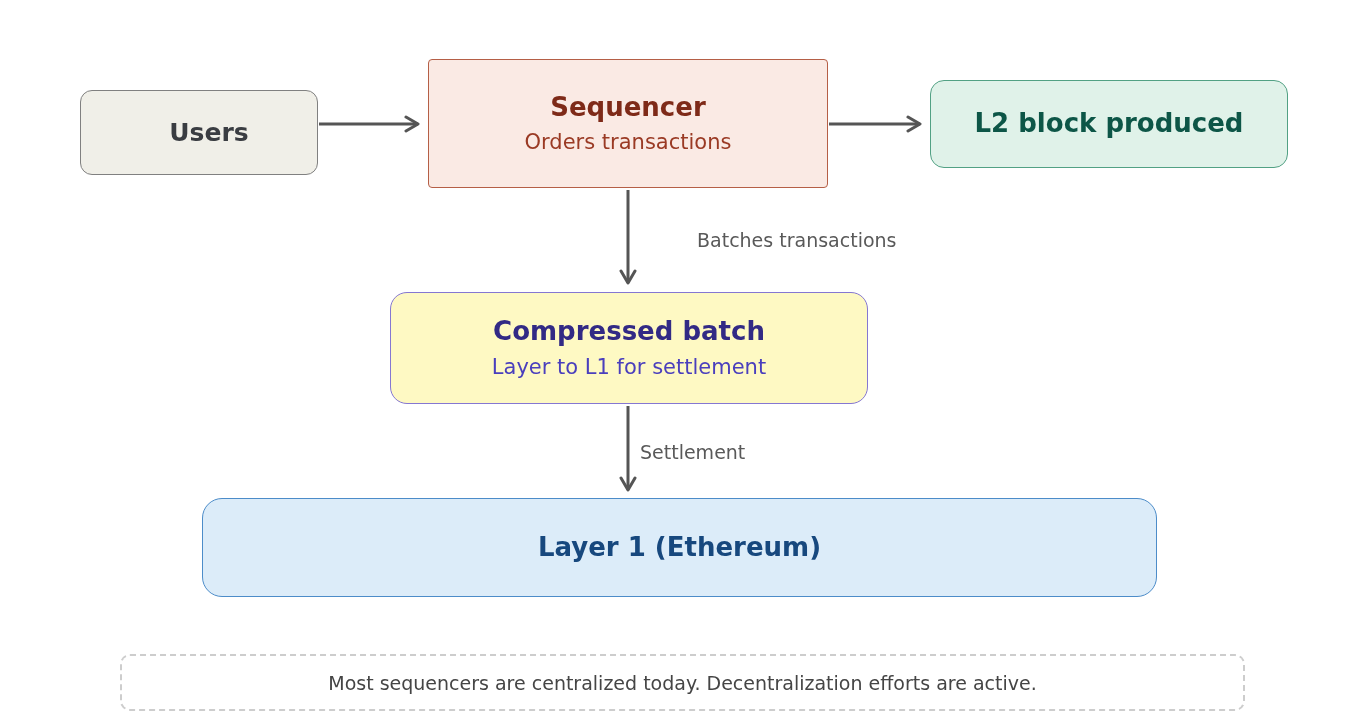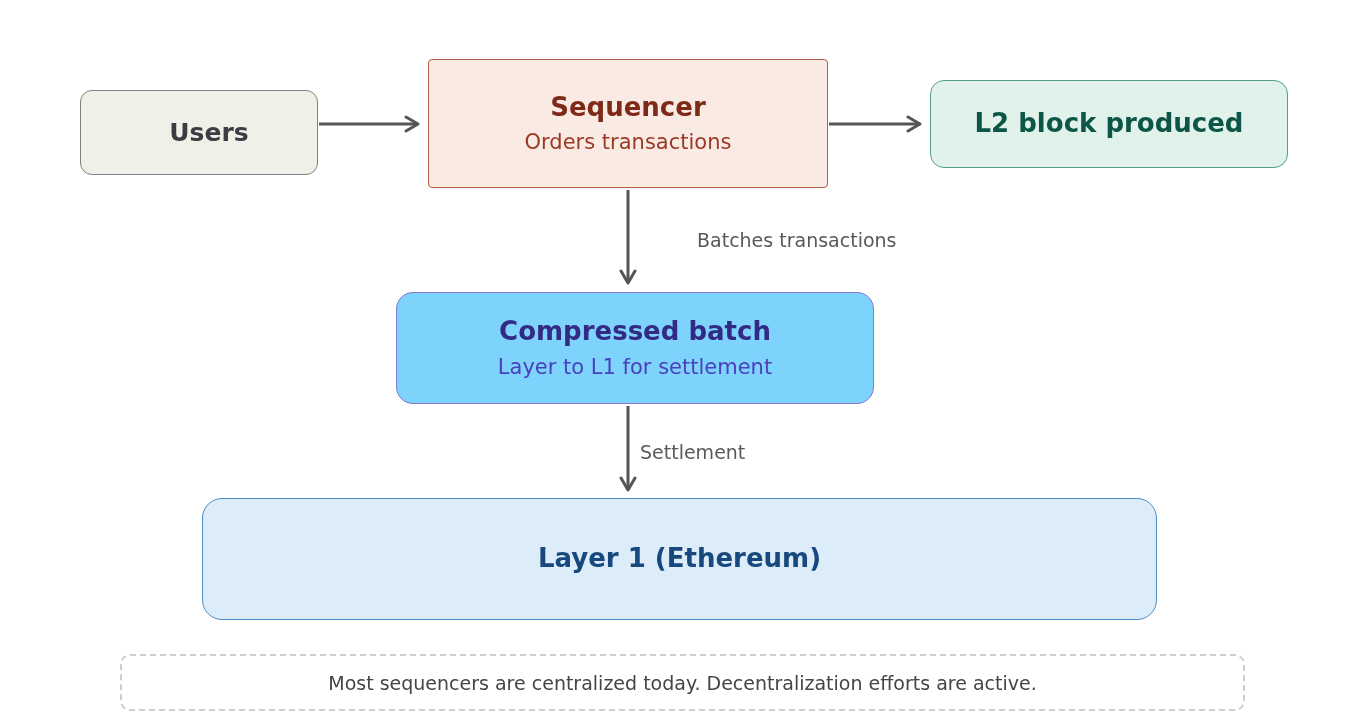--- a/index.html
+++ b/index.html
@@ -58,21 +58,21 @@
   }
   .node-l2 {
     left: 930px; top: 80px; width: 358px; height: 88px;
     border-radius: 14px;
   }
   .node-batch {
     left: 390px; top: 292px; width: 478px; height: 112px;
     border-radius: 17px;
   }
   .node-layer1 {
-    left: 202px; top: 498px; width: 955px; height: 122px;
+    left: 202px; top: 498px; width: 955px; height: 99px;
     border-radius: 20px;
   }
   .edge-label {
     position: absolute;
     font-size: 19px;
     color: #595959;
     white-space: nowrap;
   }
   .edge-label-batches { left: 660px; top: 229px; margin-left: 37px; }
   .edge-label-settlement { left: 640px; top: 441px; }
@@ -115,21 +115,21 @@
 
   <div class="node node-sequencer" style="background: rgb(250, 234, 228); border-color: rgb(181, 95, 70);">
     <div class="node-title" style="color: rgb(126, 42, 24);">Sequencer</div>
     <div class="node-subtitle" style="color: rgb(154, 58, 36);">Orders transactions</div>
   </div>
 
   <div class="node node-l2" style="background: rgb(224, 242, 233); border-color: rgb(82, 161, 132);">
     <div class="node-title" style="color: rgb(13, 86, 71);">L2 block produced</div>
   </div>
 
-  <div class="node node-batch" style="background: #7dd3fc; border-color: rgb(133, 119, 210); margin-left: 6px;">
+  <div class="node node-batch" style="background: #fef9c3; border-color: rgb(133, 119, 210);">
     <div class="node-title" style="color: rgb(50, 42, 133);">Compressed batch</div>
     <div class="node-subtitle" style="color: rgb(74, 63, 189);">Layer to L1 for settlement</div>
   </div>
 
   <div class="node node-layer1" style="background: rgb(220, 236, 249); border-color: rgb(76, 140, 201);">
     <div class="node-title" style="color: rgb(23, 72, 126);">Layer 1 (Ethereum)</div>
   </div>
 
   <div class="edge-label edge-label-batches">Batches transactions</div>
   <div class="edge-label edge-label-settlement">Settlement</div>

